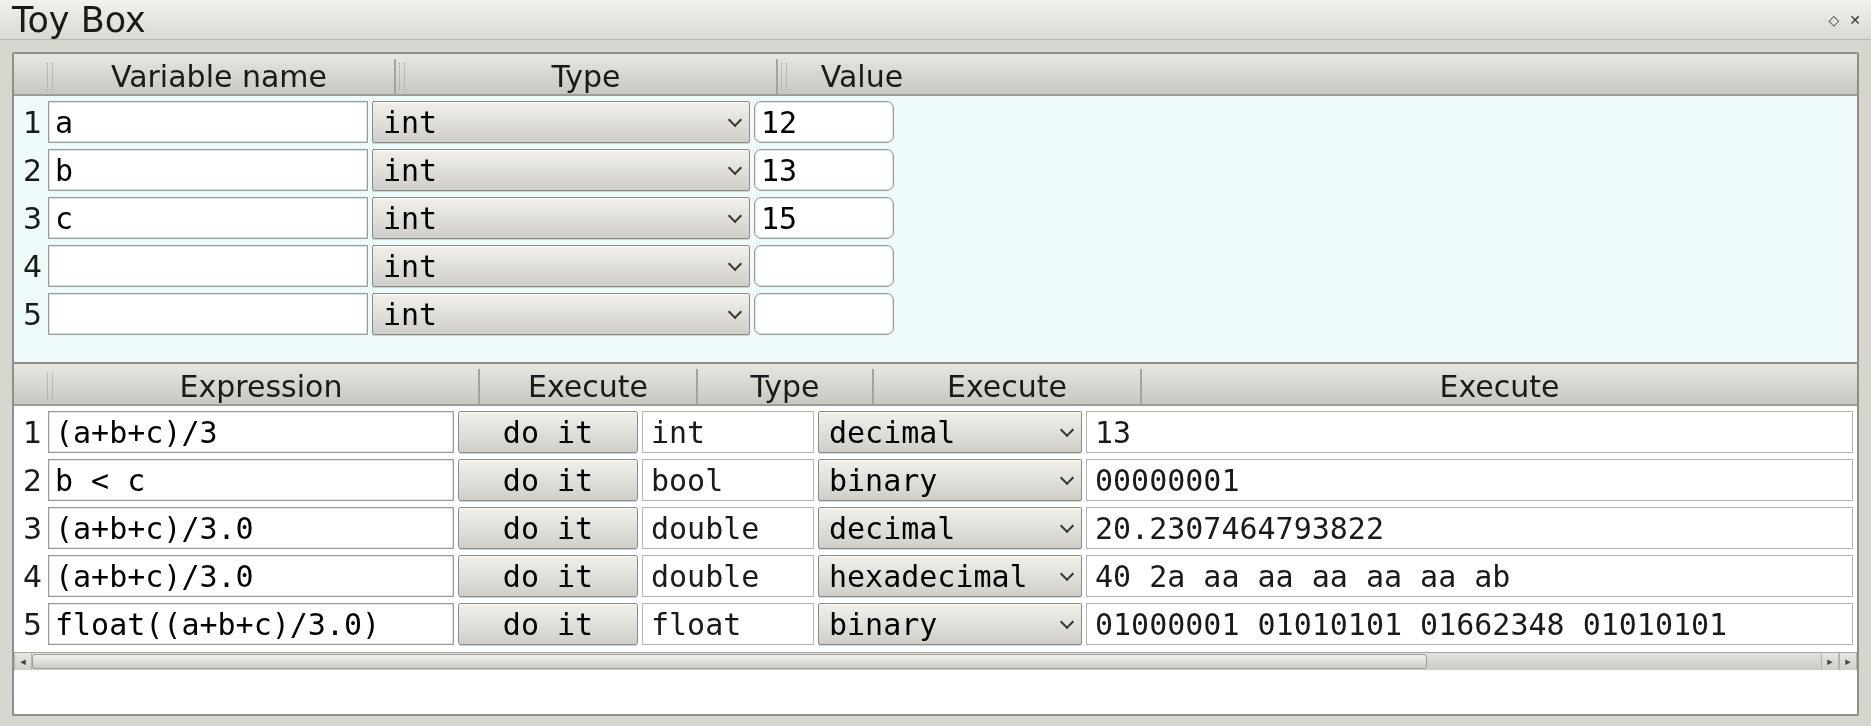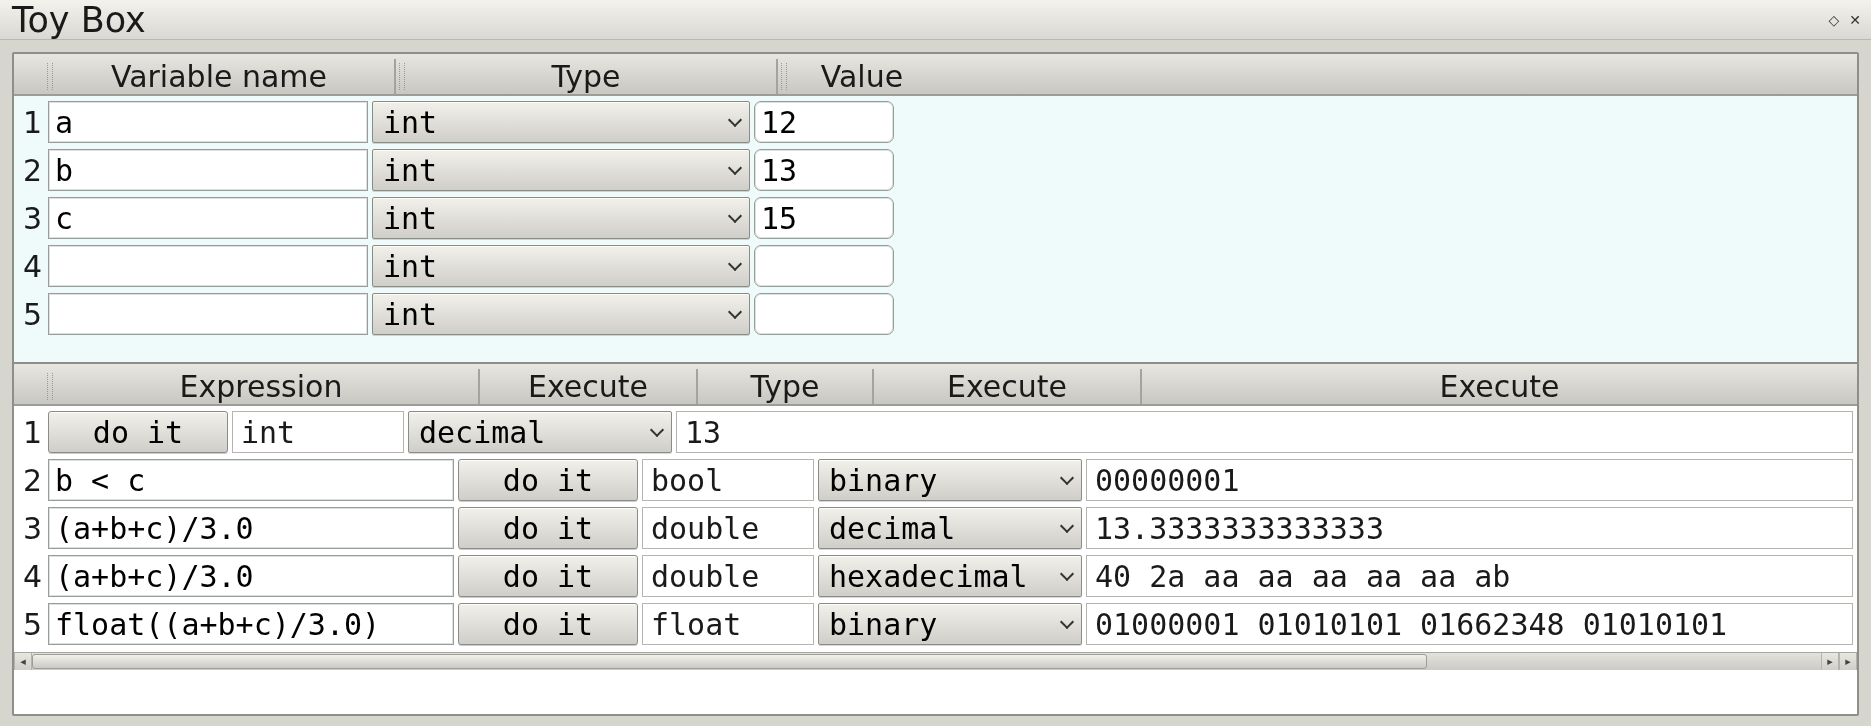--- a/index.html
+++ b/index.html
@@ -304,20 +304,21 @@
       </div>
       <div class="hdr-cell eh-result">
         <span>Execute</span>
       </div>
     </div>
 
     <div class="expr-body">
       <div id="expr-rows">
           <div class="expr-row">
     <div class="row-num">1</div>
+    <input class="text-input w-expr" value="(a+b+c)/3" style="">
     <button class="btn w-exec">do it</button>
     <div class="readonly w-etype">int</div>
     <div class="select-wrap w-format">
       <select><option>decimal</option></select>
     </div>
     <div class="readonly w-result">13</div>
   </div>
           <div class="expr-row">
     <div class="row-num">2</div>
     <input class="text-input w-expr" value="b &lt; c" style="">
@@ -329,21 +330,21 @@
     <div class="readonly w-result">00000001</div>
   </div>
           <div class="expr-row">
     <div class="row-num">3</div>
     <input class="text-input w-expr" value="(a+b+c)/3.0" style="">
     <button class="btn w-exec">do it</button>
     <div class="readonly w-etype">double</div>
     <div class="select-wrap w-format">
       <select><option>decimal</option></select>
     </div>
-    <div class="readonly w-result">13.3333333333333</div>
+    <div class="readonly w-result">20.2307464793822</div>
   </div>
           <div class="expr-row">
     <div class="row-num">4</div>
     <input class="text-input w-expr" value="(a+b+c)/3.0" style="">
     <button class="btn w-exec">do it</button>
     <div class="readonly w-etype">double</div>
     <div class="select-wrap w-format">
       <select><option>hexadecimal</option></select>
     </div>
     <div class="readonly w-result">40 2a aa aa aa aa aa ab</div>

